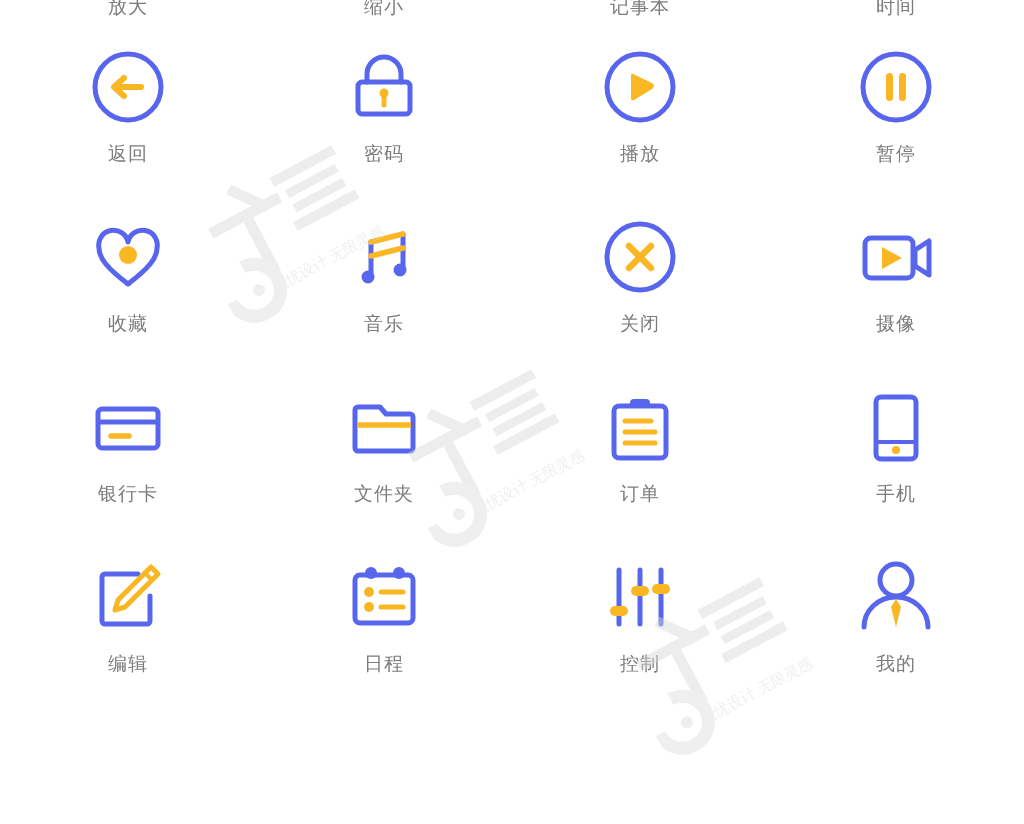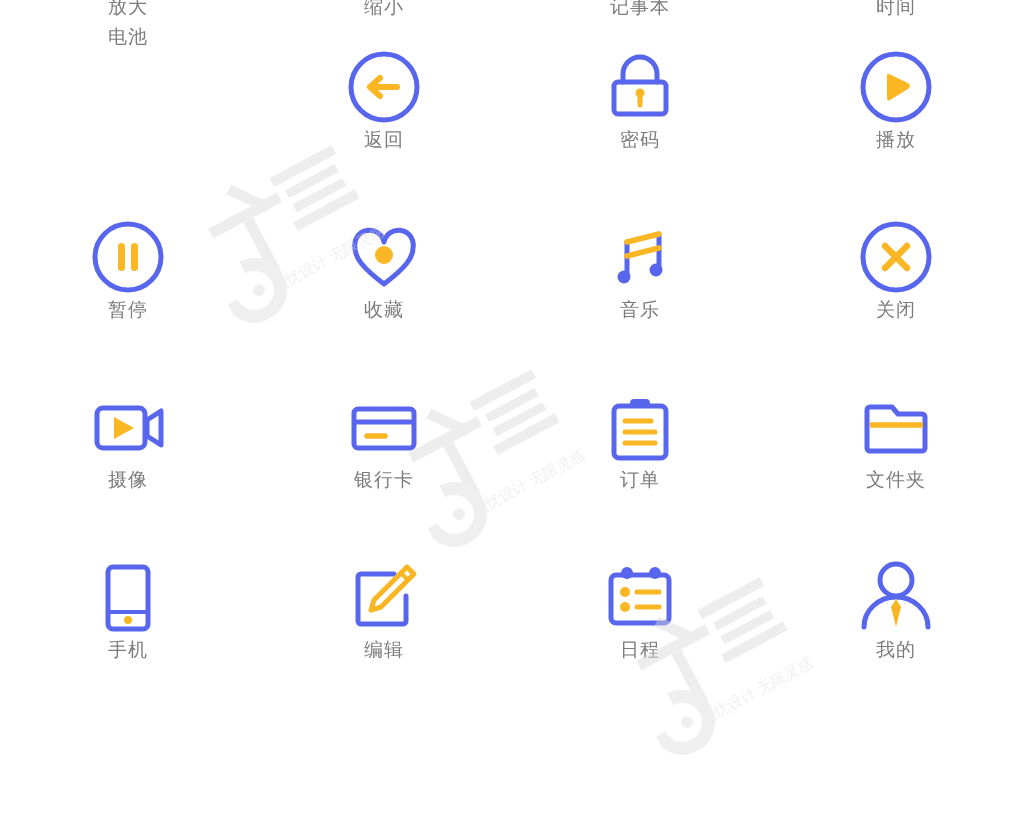--- a/index.html
+++ b/index.html
@@ -34,20 +34,21 @@
     position:relative;
   }
   .cell.first-row{justify-content:flex-start;}
   .icon-box{
     width:86px;height:86px;
     display:flex;align-items:center;justify-content:center;
     margin-top:14px;
   }
   .icon-box svg{display:block;width:86px;height:86px;overflow:visible;}
   .label{
+    margin-top:14px;
     font-size:19px;
     color:#7c7c7c;
     letter-spacing:1px;
     line-height:1;
     white-space:nowrap;
   }
   .label-cut{
     font-size:19px;color:#7c7c7c;letter-spacing:1px;line-height:1;
     position:absolute;top:-3px;left:50%;transform:translateX(-50%);
     white-space:nowrap;
@@ -132,23 +133,20 @@
     </div>
     <div class="cell first-row">
       <span class="label-cut">缩小</span>
     </div>
     <div class="cell first-row">
       <span class="label-cut">记事本</span>
     </div>
     <div class="cell first-row">
       <span class="label-cut">时间</span>
     </div>
-    <div class="cell first-row">
-      <span class="label-cut">电池</span>
-    </div>
 
     <div class="cell">
       <div class="icon-box">
         <svg viewBox="0 0 86 86">
           <circle cx="43" cy="43" r="33" fill="none" stroke="#5866ee" stroke-width="5"></circle>
           <path d="M56 43 H32" stroke="#fbb624" stroke-width="6" stroke-linecap="round" fill="none"></path>
           <path d="M39 34 L29 43 L39 52" stroke="#fbb624" stroke-width="6" stroke-linecap="round" stroke-linejoin="round" fill="none"></path>
         </svg>
       </div>
       <span class="label">返回</span>
@@ -241,38 +239,38 @@
           <path d="M13 38 H73" stroke="#5866ee" stroke-width="5"></path>
           <path d="M26 52 H44" stroke="#fbb624" stroke-width="5.5" stroke-linecap="round"></path>
         </svg>
       </div>
       <span class="label">银行卡</span>
     </div>
 
     <div class="cell">
       <div class="icon-box">
         <svg viewBox="0 0 86 86">
+          <path d="M14 64 V26 a3 3 0 0 1 3 -3 h22 l6 7 h24 a3 3 0 0 1 3 3 V64 a3 3 0 0 1 -3 3 H17 a3 3 0 0 1 -3 -3z" fill="none" stroke="#5866ee" stroke-width="5" stroke-linejoin="round"></path>
+          <path d="M17 41 H70" stroke="#fbb624" stroke-width="5.5"></path>
+        </svg>
+      </div>
+      <span class="label">文件夹</span>
+    </div>
+
+    <div class="cell">
+      <div class="icon-box">
+        <svg viewBox="0 0 86 86">
           <rect x="17" y="22" width="52" height="52" rx="5" fill="none" stroke="#5866ee" stroke-width="5"></rect>
           <rect x="33" y="15" width="20" height="9" rx="4" fill="#5866ee"></rect>
           <path d="M28 37 H54" stroke="#fbb624" stroke-width="5" stroke-linecap="round"></path>
           <path d="M28 48 H58" stroke="#fbb624" stroke-width="5" stroke-linecap="round"></path>
           <path d="M28 59 H58" stroke="#fbb624" stroke-width="5" stroke-linecap="round"></path>
         </svg>
       </div>
       <span class="label">订单</span>
-    </div>
-
-    <div class="cell">
-      <div class="icon-box">
-        <svg viewBox="0 0 86 86">
-          <path d="M14 64 V26 a3 3 0 0 1 3 -3 h22 l6 7 h24 a3 3 0 0 1 3 3 V64 a3 3 0 0 1 -3 3 H17 a3 3 0 0 1 -3 -3z" fill="none" stroke="#5866ee" stroke-width="5" stroke-linejoin="round"></path>
-          <path d="M17 41 H70" stroke="#fbb624" stroke-width="5.5"></path>
-        </svg>
-      </div>
-      <span class="label">文件夹</span>
     </div>
 
 
     <div class="cell">
       <div class="icon-box">
         <svg viewBox="0 0 86 86">
           <rect x="23" y="13" width="40" height="62" rx="5" fill="none" stroke="#5866ee" stroke-width="5"></rect>
           <path d="M23 58 H63" stroke="#5866ee" stroke-width="4"></path>
           <circle cx="43" cy="66" r="4" fill="#fbb624"></circle>
         </svg>
@@ -299,20 +297,33 @@
           <circle cx="58" cy="19" r="6" fill="#5866ee"></circle>
           <circle cx="28" cy="38" r="5" fill="#fbb624"></circle>
           <circle cx="28" cy="53" r="5" fill="#fbb624"></circle>
           <path d="M40 38 H62" stroke="#fbb624" stroke-width="5" stroke-linecap="round"></path>
           <path d="M40 53 H62" stroke="#fbb624" stroke-width="5" stroke-linecap="round"></path>
         </svg>
       </div>
       <span class="label">日程</span>
     </div>
 
+    <div class="cell">
+      <div class="icon-box">
+        <svg viewBox="0 0 86 86">
+          <path d="M22 16 V70" stroke="#5866ee" stroke-width="5" stroke-linecap="round"></path>
+          <path d="M43 16 V70" stroke="#5866ee" stroke-width="5" stroke-linecap="round"></path>
+          <path d="M64 16 V70" stroke="#5866ee" stroke-width="5" stroke-linecap="round"></path>
+          <rect x="13" y="52" width="18" height="10" rx="5" fill="#fbb624"></rect>
+          <rect x="34" y="32" width="18" height="10" rx="5" fill="#fbb624"></rect>
+          <rect x="55" y="30" width="18" height="10" rx="5" fill="#fbb624"></rect>
+        </svg>
+      </div>
+      <span class="label">控制</span>
+    </div>
 
 
     <div class="cell">
       <div class="icon-box">
         <svg viewBox="0 0 86 86">
           <circle cx="43" cy="26" r="16" fill="none" stroke="#5866ee" stroke-width="5"></circle>
           <path d="M11 73 a32 30 0 0 1 64 0" fill="none" stroke="#5866ee" stroke-width="5" stroke-linecap="round"></path>
           <path d="M43 45 l5 8 l-5 20 l-5 -20z" fill="#fbb624"></path>
         </svg>
       </div>

